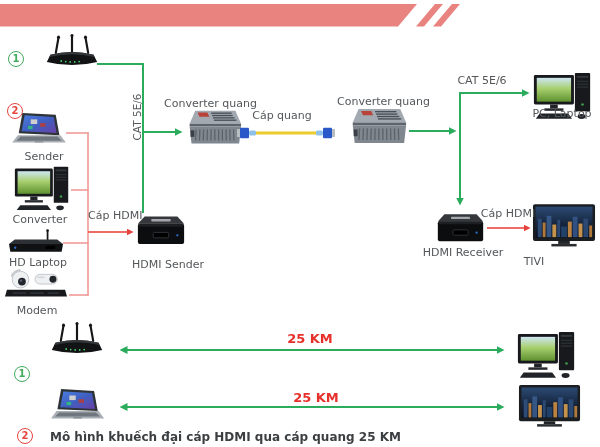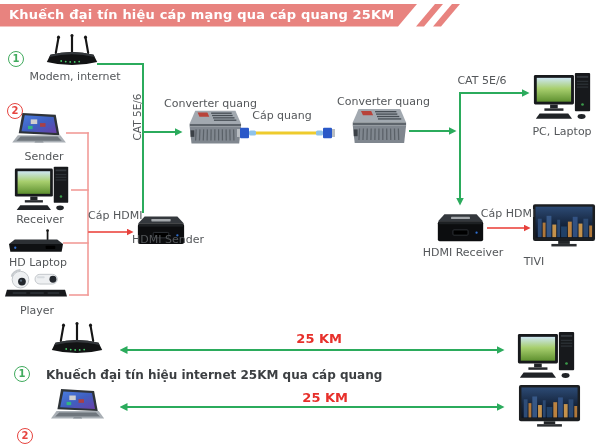--- a/index.html
+++ b/index.html
@@ -8,21 +8,21 @@
   #hdr,#wires{position:absolute;left:0;top:0}
   .title{position:absolute;left:9px;top:7px;font-size:13px;font-weight:bold;color:#fff;
     white-space:nowrap;letter-spacing:.2px}
   svg.dev{position:absolute;overflow:visible}
   .lbl{position:absolute;font-size:11px;color:#54575a;text-align:center;line-height:1.15;white-space:nowrap}
   .vert{transform:rotate(-90deg);transform-origin:center;font-size:10.5px}
   .badge{position:absolute;width:14px;height:14px;border-radius:50%;background:#fff;
     font-size:10px;font-weight:bold;line-height:14px;text-align:center}
   .badge.g{border:1.5px solid #41ab5e;color:#41ab5e}
   .badge.r{border:1.5px solid #e6443f;color:#e6443f}
-  .dist{position:absolute;width:64px;font-size:13px;font-weight:bold;color:#e7302b;text-align:right}
+  .dist{position:absolute;width:64px;font-size:13px;font-weight:bold;color:#e7302b;text-align:center}
   .cap{position:absolute;font-size:12px;font-weight:bold;color:#3c3f42;white-space:nowrap}
 </style>
 </head>
 <body>
 
 <div id="canvas">
 
   <svg width="0" height="0" style="position:absolute" aria-hidden="true">
     <defs>
       <linearGradient id="gLap" x1="0" y1="0" x2="1" y2="1">
@@ -180,21 +180,20 @@
         <rect x="20" y="42" width="26" height="2.6" fill="#2b2e31"></rect>
       </symbol>
     </defs>
   </svg>
 
   <svg id="hdr" width="600" height="30">
     <polygon points="0,4 417,4 398,26.5 0,26.5" fill="#e8837f"></polygon>
     <polygon points="435,4 443,4 424,26.5 416,26.5" fill="#e8837f"></polygon>
     <polygon points="452,4 460,4 441,26.5 433,26.5" fill="#e8837f"></polygon>
   </svg>
-  <div class="title">Khuếch đại tín hiệu cáp mạng qua cáp quang 25KM</div>
 
   <svg id="wires" width="600" height="447">
     <defs>
       <marker id="mG" viewBox="0 0 8 8" refX="0.5" refY="4" markerWidth="8" markerHeight="8" orient="auto" markerUnits="userSpaceOnUse">
         <path d="M0 0 L8 4 L0 8 Z" fill="#2bab5c"></path>
       </marker>
       <marker id="mGL" viewBox="0 0 8 8" refX="7.5" refY="4" markerWidth="8" markerHeight="8" orient="auto" markerUnits="userSpaceOnUse">
         <path d="M8 0 L0 4 L8 8 Z" fill="#2bab5c"></path>
       </marker>
       <marker id="mR" viewBox="0 0 8 8" refX="0.5" refY="4" markerWidth="7" markerHeight="7" orient="auto" markerUnits="userSpaceOnUse">
@@ -256,49 +255,48 @@
   <svg class="dev" style="left:532px;top:70px;width:61px;height:50px">
       <use href="#sym-desktop"></use>
     </svg>
   <svg class="dev" style="left:435px;top:210px;width:51px;height:36px">
       <use href="#sym-hdmibox"></use>
     </svg>
   <svg class="dev" style="left:532px;top:203px;width:64px;height:45px">
       <use href="#sym-tv"></use>
     </svg>
 
-  <div class="lbl" style="left:25px;top:71px;width:100px">Modem, internet</div>
   <div class="lbl" style="left:14px;top:151px;width:60px">Sender</div>
-  <div class="lbl" style="left:10px;top:214px;width:60px">Receiver</div>
+  <div class="lbl" style="left:10px;top:214px;width:60px">Converter</div>
   <div class="lbl" style="left:8px;top:257px;width:60px">HD Laptop</div>
-  <div class="lbl" style="left:7px;top:305px;width:60px">Player</div>
+  <div class="lbl" style="left:7px;top:305px;width:60px">Modem</div>
   <div class="lbl" style="left:88px;top:210px;width:52px">Cáp HDMI</div>
-  <div class="lbl" style="left:132px;top:234px;width:72px">HDMI Sender</div>
+  <div class="lbl" style="left:132px;top:259px;width:72px">HDMI Sender</div>
   <div class="lbl vert" style="left:109px;top:111px;width:56px;height:12px">CAT 5E/6</div>
   <div class="lbl" style="left:164px;top:98px;width:88px">Converter quang</div>
   <div class="lbl" style="left:242px;top:110px;width:80px">Cáp quang</div>
   <div class="lbl" style="left:337px;top:96px;width:88px">Converter quang</div>
   <div class="lbl" style="left:447px;top:75px;width:70px">CAT 5E/6</div>
-  <div class="lbl" style="left:527px;top:126px;width:70px">PC, Laptop</div>
+  <div class="lbl" style="left:527px;top:108px;width:70px">PC, Laptop</div>
   <div class="lbl" style="left:480px;top:208px;width:56px">Cáp HDMI</div>
   <div class="lbl" style="left:421px;top:247px;width:84px">HDMI Receiver</div>
   <div class="lbl" style="left:504px;top:256px;width:60px">TIVI</div>
 
   <svg class="dev" style="left:50px;top:322px;width:54px;height:36px">
       <use href="#sym-router"></use>
     </svg>
   <svg class="dev" style="left:516px;top:329px;width:61px;height:50px">
       <use href="#sym-desktop"></use>
     </svg>
   <div class="dist" style="left:278px;top:331px">25 KM</div>
   <div class="badge g" style="left:14px;top:366px">1</div>
-  <div class="cap" style="left:46px;top:368px">Khuếch đại tín hiệu internet 25KM qua cáp quang</div>
 
   <svg class="dev" style="left:51px;top:388px;width:55px;height:37px">
       <use href="#sym-laptop"></use>
     </svg>
   <svg class="dev" style="left:518px;top:384px;width:63px;height:44px">
       <use href="#sym-tv"></use>
     </svg>
   <div class="dist" style="left:284px;top:390px">25 KM</div>
   <div class="badge r" style="left:17px;top:428px">2</div>
+  <div class="cap" style="left:50px;top:430px">Mô hình khuếch đại cáp HDMI qua cáp quang 25 KM</div>
 
 </div>
 
 </body></html>

